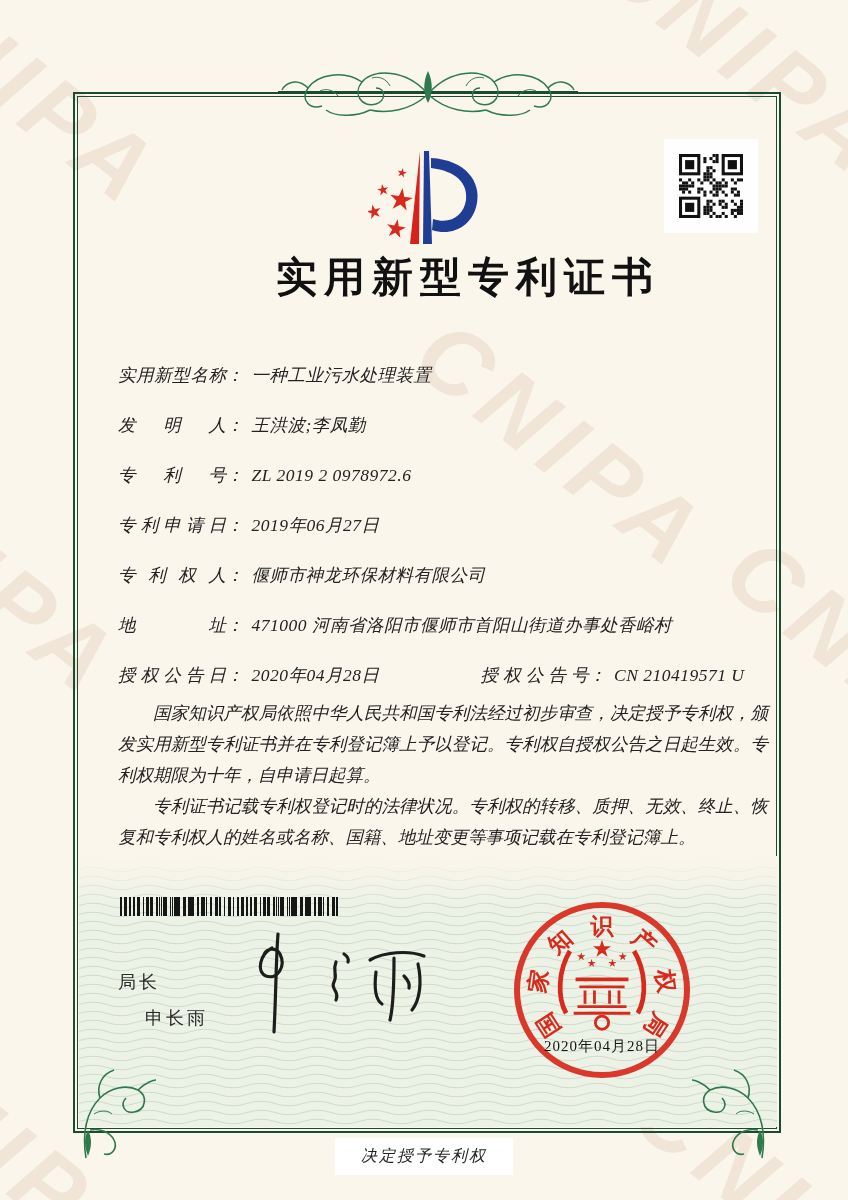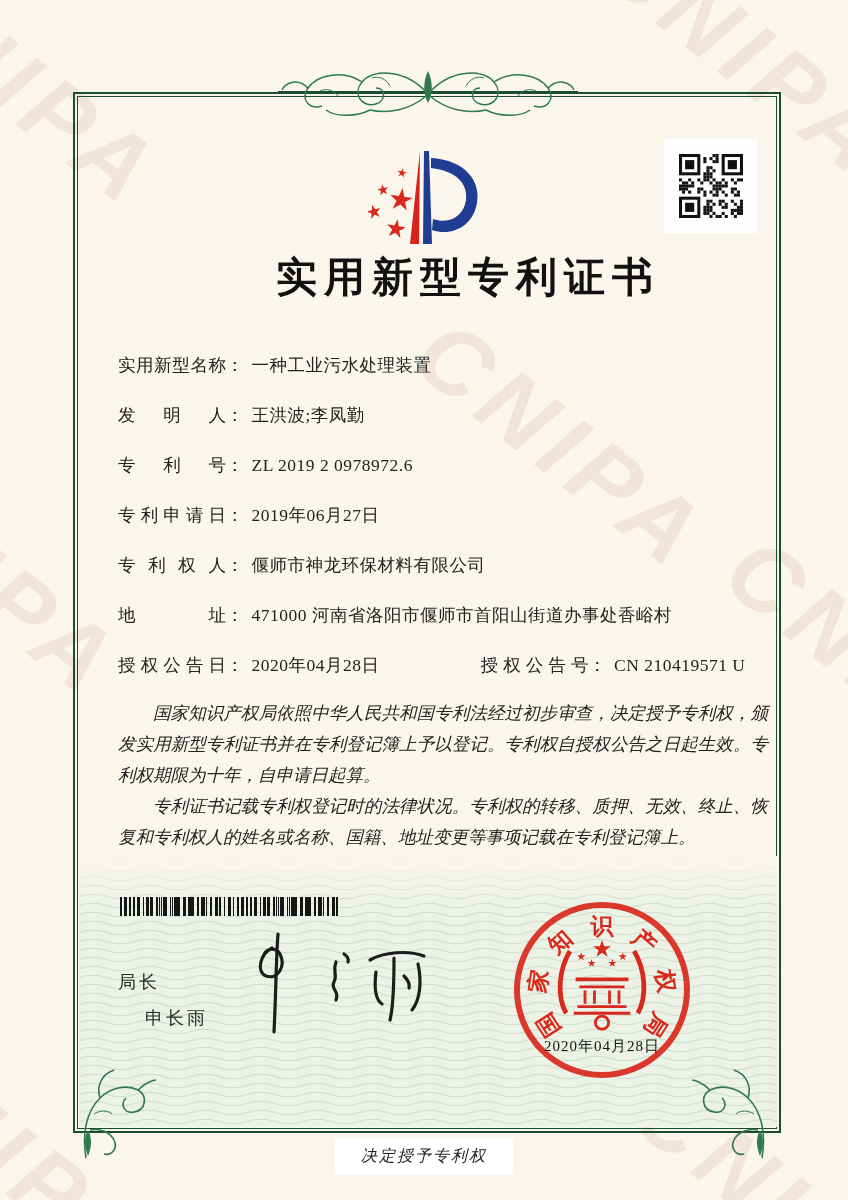--- a/index.html
+++ b/index.html
@@ -56,21 +56,21 @@
   .qr-pad{
     position:absolute;left:664px;top:139px;width:94px;height:94px;
     background:#fefefe;display:flex;align-items:center;justify-content:center;
   }
   .doc-title{
     position:absolute;left:73px;top:250px;width:704px;
     text-align:center;font-size:41px;font-weight:700;
     letter-spacing:7px;color:#111;margin-left:43px;
   }
 
-  .fields{position:absolute;left:118px;top:340px;width:648px;}
+  .fields{position:absolute;left:118px;top:350px;width:648px;font-style:italic;}
   .frow{height:50px;display:flex;align-items:center;font-size:17.5px;color:#222;}
   .flabel{
     display:inline-block;width:108px;
     text-align:justify;text-align-last:justify;
     flex:0 0 108px;
   }
   .fcolon{margin-right:8px;}
   .fvalue{letter-spacing:0.5px;}
   .val-fixed{display:inline-block;width:229px;}
 

